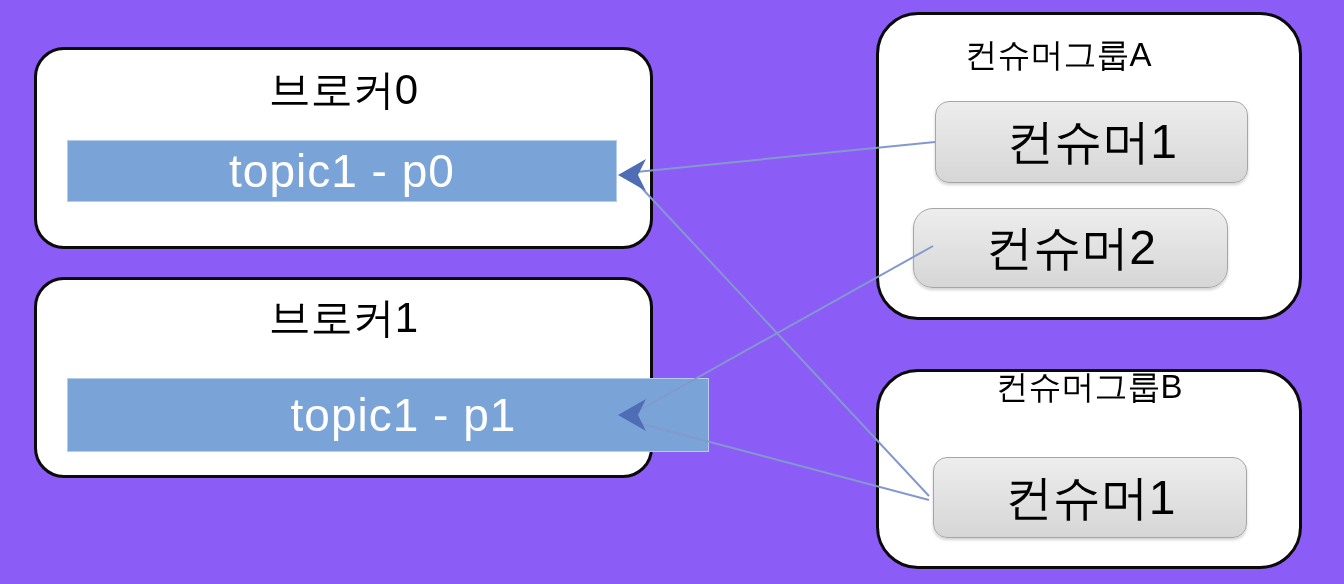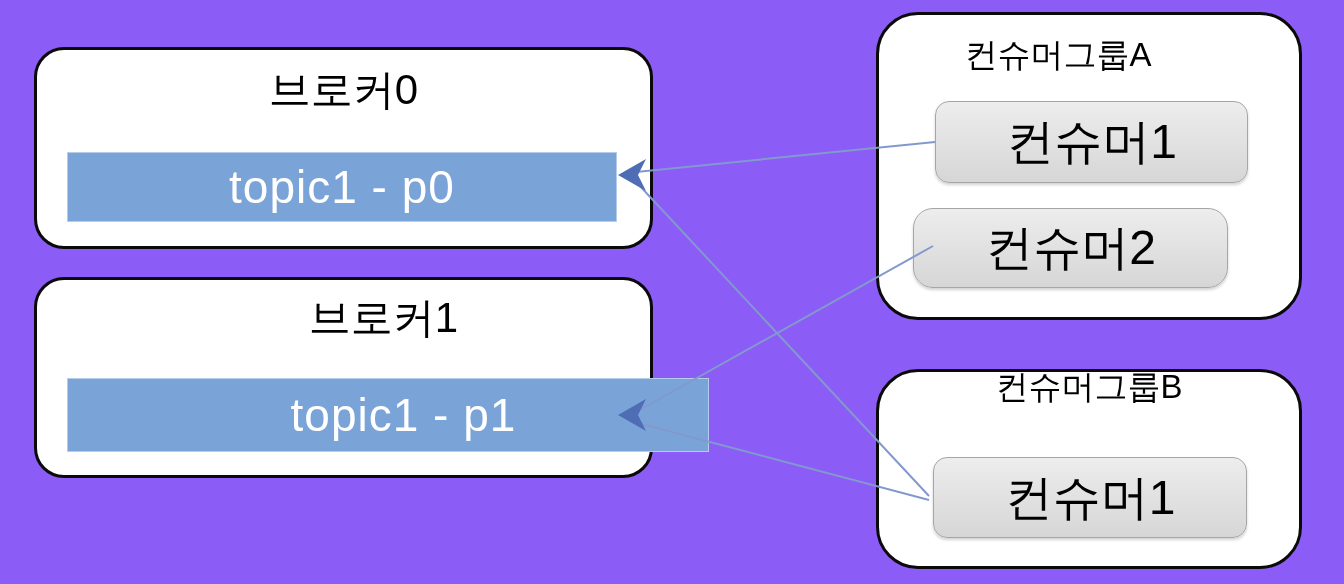--- a/index.html
+++ b/index.html
@@ -43,26 +43,26 @@
   }
   #connections{position:absolute;left:0;top:0;z-index:10;pointer-events:none;}
 </style>
 </head>
 <body>
 
 <div id="canvas">
 
   <div class="abs outer-box broker-box" style="left:34px;top:47px;width:619px;height:202px;"></div>
   <div class="abs box-title" style="left:34px;top:66px;width:619px;">브로커0</div>
-  <div class="abs partition-bar" style="left:67px;top:152px;width:550px;height:70px;">
+  <div class="abs partition-bar" style="left:67px;top:140px;width:550px;height:62px;">
     <span class="partition-label">topic1 - p0</span>
   </div>
 
   <div class="abs outer-box broker-box" style="left:34px;top:277px;width:619px;height:201px;"></div>
-  <div class="abs box-title" style="left:34px;top:294px;width:619px;margin-left:40px;">브로커1</div>
+  <div class="abs box-title" style="left:34px;top:294px;width:619px;">브로커1</div>
   <div class="abs partition-bar" style="left:67px;top:378px;width:642px;height:74px;padding-left:31px;">
     <span class="partition-label">topic1 - p1</span>
   </div>
 
   <div class="abs outer-box group-box" style="left:876px;top:12px;width:426px;height:308px;"></div>
   <div class="abs box-title group-title" style="left:876px;top:36px;width:364px;">컨슈머그룹A</div>
   <div class="abs consumer-node" style="left:935px;top:101px;width:313px;height:82px;">
     <span class="consumer-label">컨슈머1</span>
   </div>
   <div class="abs consumer-node" style="left:913px;top:208px;width:315px;height:80px;border-radius:20px;">

